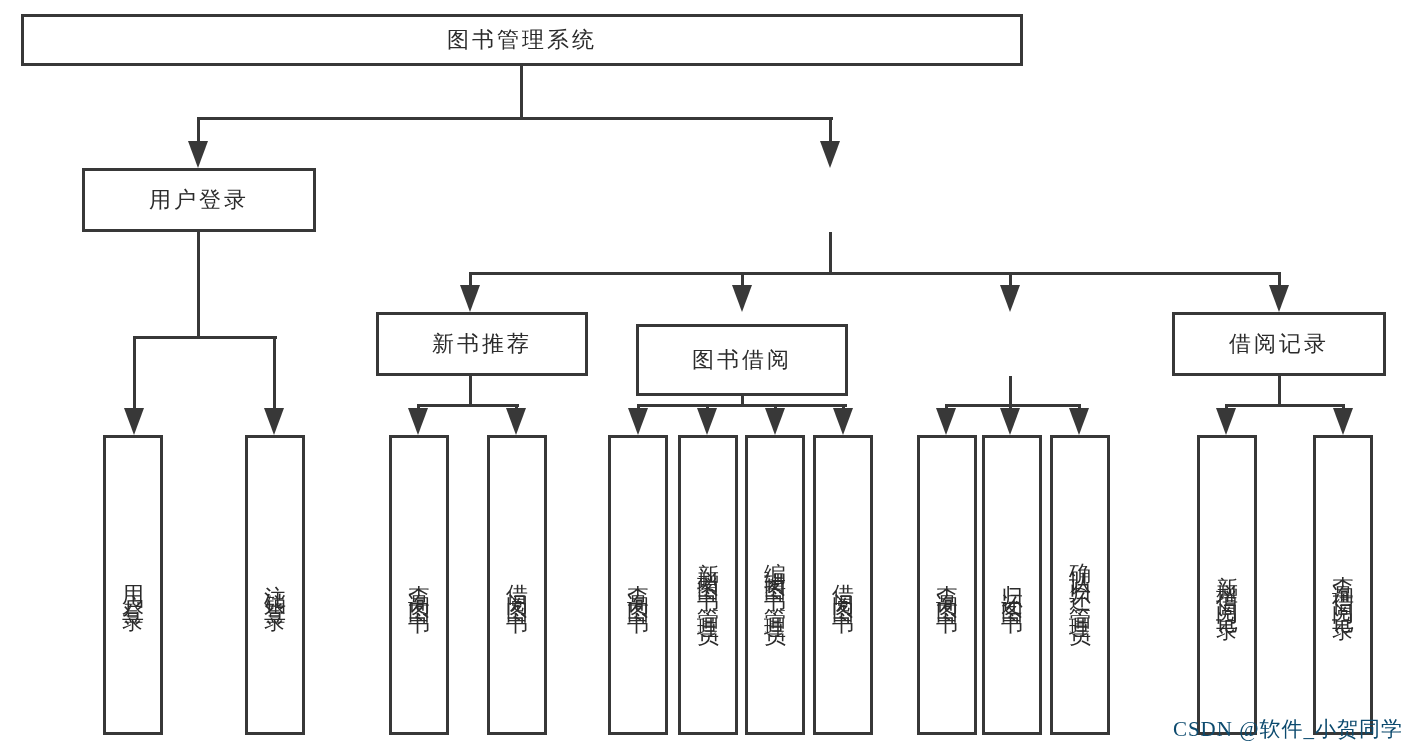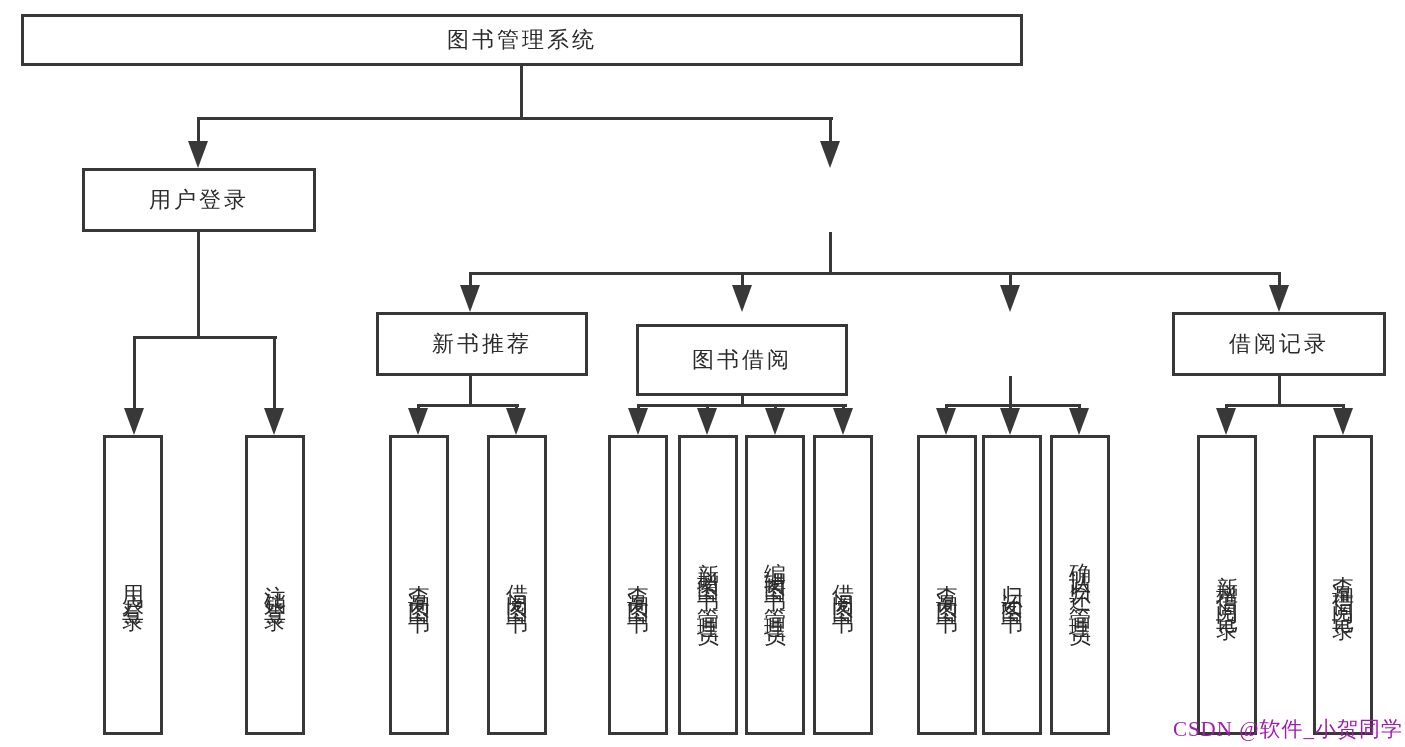--- a/index.html
+++ b/index.html
@@ -17,21 +17,21 @@
     writing-mode:vertical-rl;text-orientation:mixed;
     font-size:22px;letter-spacing:9px;line-height:1;white-space:nowrap;
   }
   .line{position:absolute;background:#383838;}
   .ahead{
     position:absolute;width:0;height:0;
     border-left:10px solid transparent;border-right:10px solid transparent;
     border-top:27px solid #383838;
   }
   .watermark{
-    position:absolute;right:2px;bottom:4px;font-size:21px;color:#a21caf;
+    position:absolute;right:2px;bottom:4px;font-size:21px;color:#0c4a6e;
     letter-spacing:1px;white-space:nowrap;z-index:5;text-align:center;
   }
   
   #b-root{left:21px;top:14px;width:1002px;height:52px;}
   #b-login{left:82px;top:168px;width:234px;height:64px;}
   #b-mgmt{left:713px;top:168px;width:234px;height:64px;}
   #b-new{left:364px;top:312px;width:212px;height:64px;margin-left:12px;}
   #b-borrow{left:636px;top:324px;width:212px;height:72px;}
   #b-current{left:903px;top:312px;width:214px;height:64px;}
   #b-record{left:1172px;top:312px;width:214px;height:64px;}

